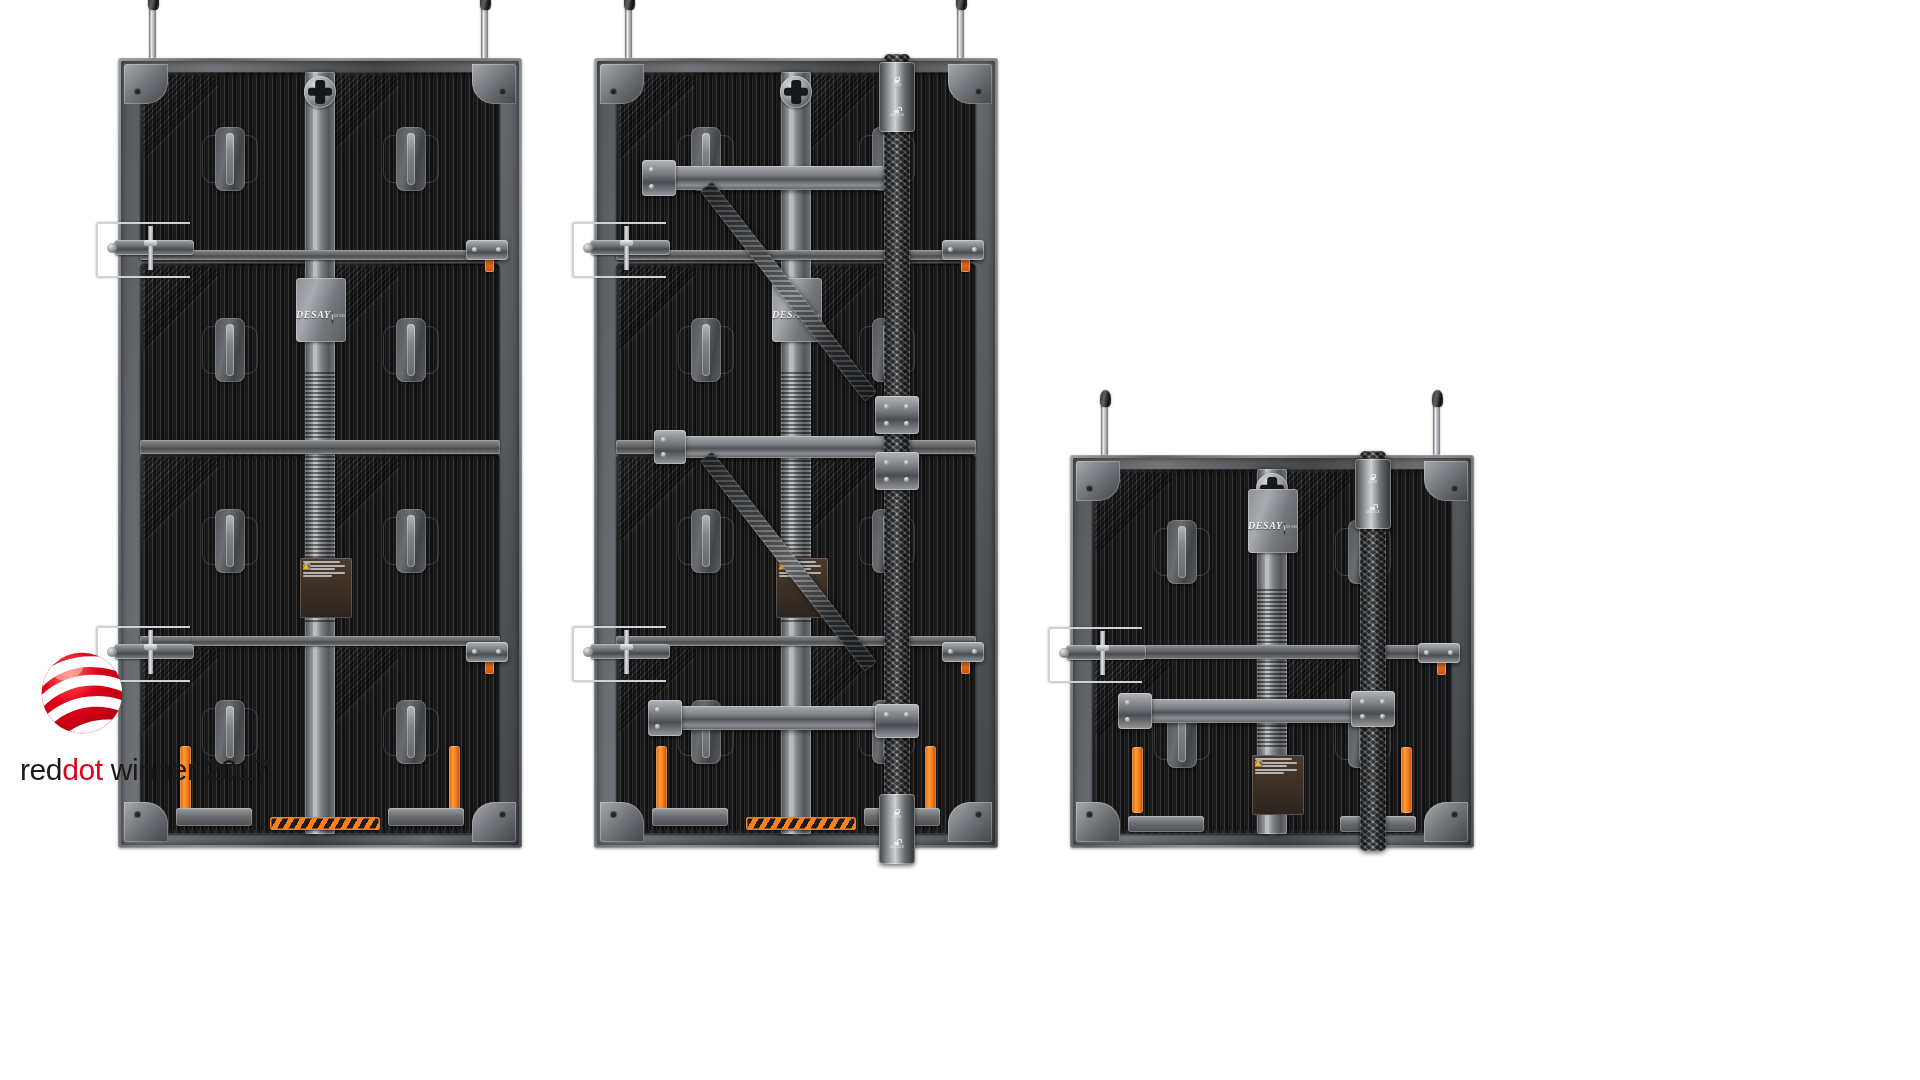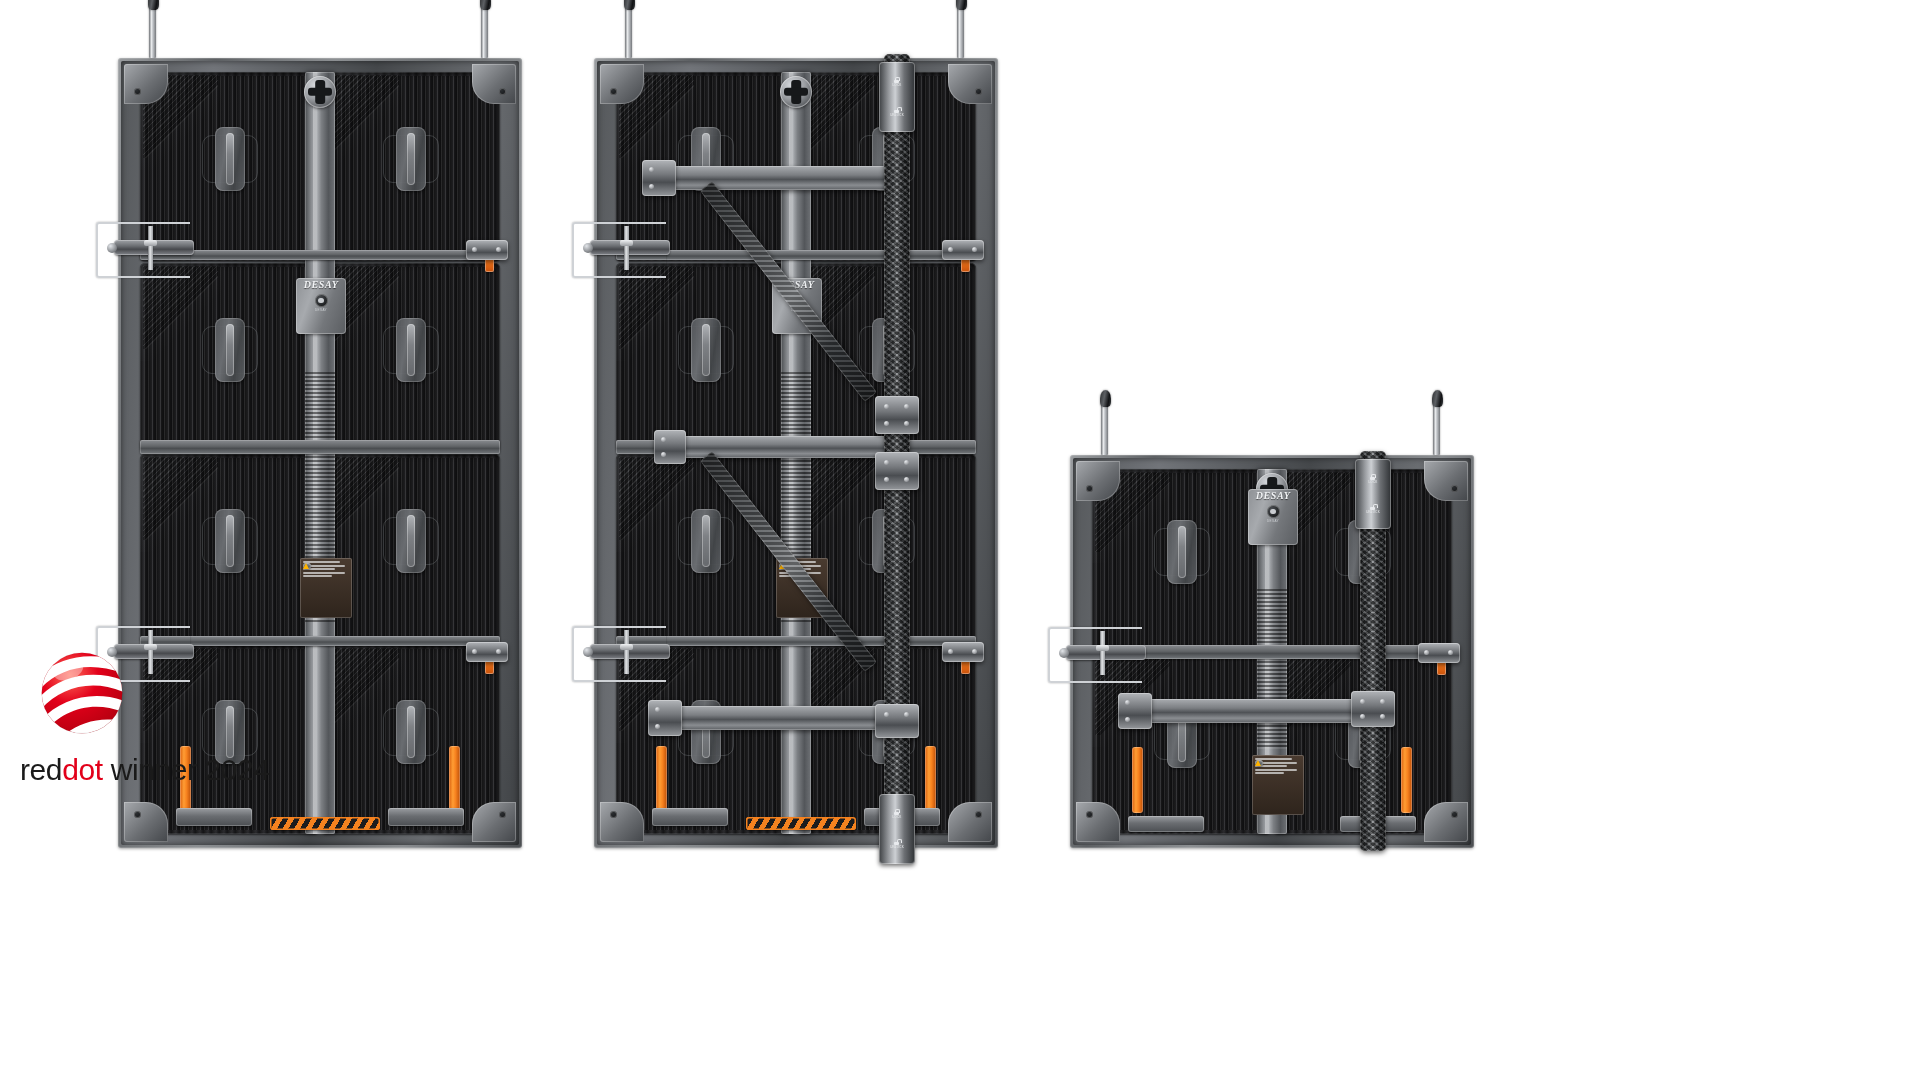--- a/index.html
+++ b/index.html
@@ -176,22 +176,22 @@
     background:linear-gradient(90deg,#d9600f,#ff9d34 35%,#f7821f 60%,#bc4f08);
     box-shadow:inset 0 0 0 1px rgba(255,255,255,.25),0 1px 3px rgba(0,0,0,.45);
   }
 
   
   .brandplate{
     position:absolute;z-index:12;
     background:linear-gradient(110deg,#8e9195,#a7aaae 30%,#74777b 62%,#5a5d61);
     border-radius:4px;
     box-shadow:inset 0 0 0 1px rgba(255,255,255,.3),0 1px 3px rgba(0,0,0,.5);
-    display:flex;flex-direction:column;align-items:center;justify-content:flex-start;
-    padding-top:2px;
+    display:flex;align-items:center;justify-content:flex-start;
+    padding-top:10px;
   }
   .brandplate .brandtext{
     font-family:"Liberation Serif", serif;
     font-style:italic;font-weight:700;
     color:#f2f4f6;letter-spacing:.6px;
     text-shadow:0 1px 1px rgba(0,0,0,.55);
     line-height:1;
   }
   .brandmark{
     margin-top:4px;border-radius:50%;
@@ -770,17 +770,17 @@
       <g clip-path="url(#rdc)" fill="#ffffff">
         <path d="M6 32 C 26 12, 60 6, 94 18 L 94 30 C 58 16, 28 24, 8 44 Z"></path>
         <path d="M4 56 C 26 32, 62 24, 96 38 L 96 50 C 60 34, 28 44, 6 68 Z"></path>
         <path d="M6 80 C 28 54, 66 46, 98 60 L 98 72 C 64 56, 30 66, 10 92 Z"></path>
         <path d="M24 100 C 44 80, 74 72, 100 82 L 100 92 C 76 84, 50 92, 36 104 Z"></path>
       </g>
       <circle cx="50" cy="50" r="42" fill="none" stroke="rgba(0,0,0,.06)" stroke-width="1"></circle>
       <ellipse cx="36" cy="26" rx="16" ry="10" fill="rgba(255,255,255,.38)" transform="rotate(-22 36 26)"></ellipse>
     </svg>
     <div class="txt" style="margin-top:12px;">
-      <span>red</span><span class="dot">dot</span> <span>winner</span> <span class="yr">2024</span>
+      <span>red</span><span class="dot">dot</span> <span>winner</span> <span class="yr">2017</span>
     </div>
   </div>
 
 </div>
 
 </body></html>

